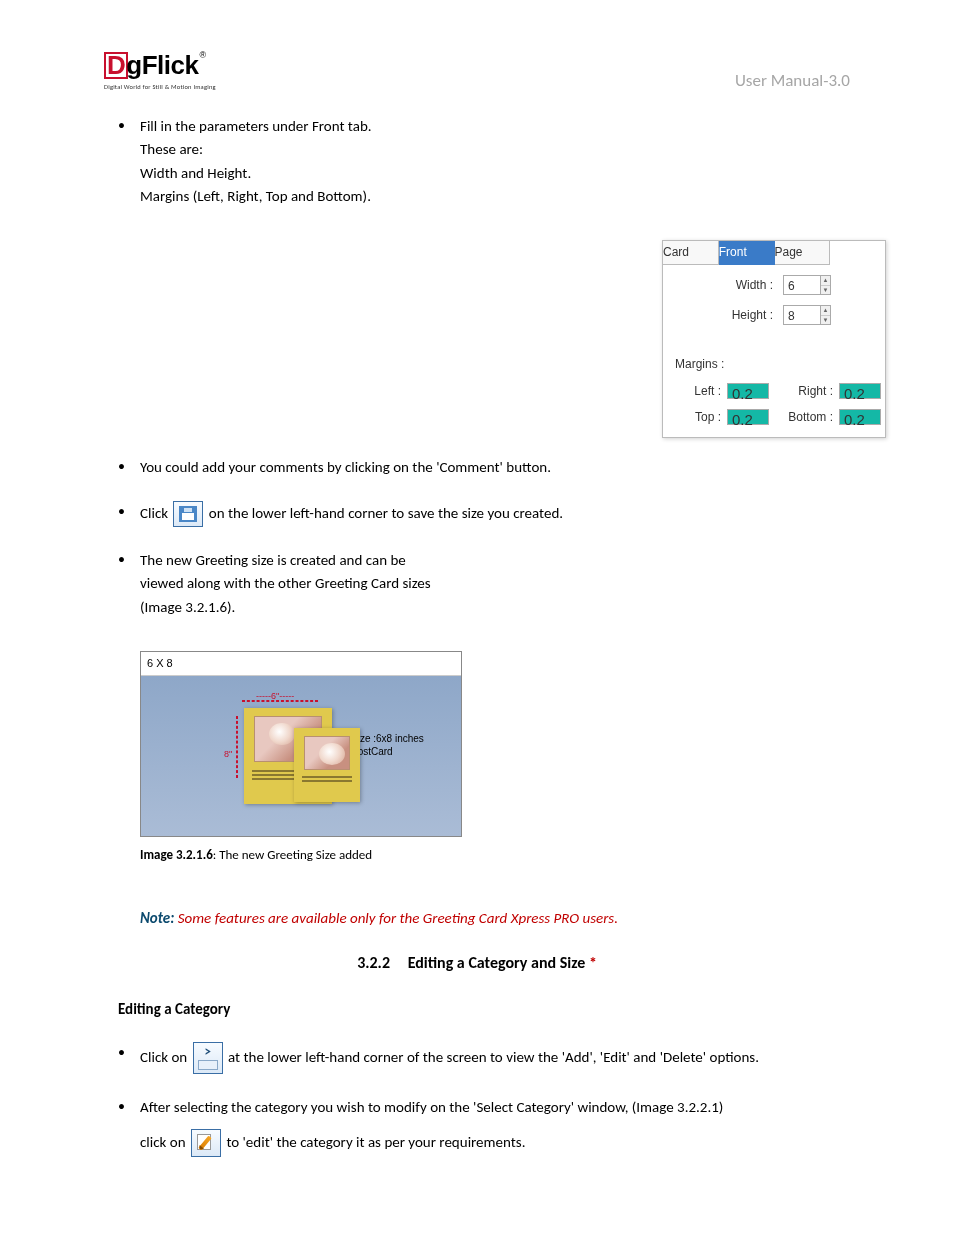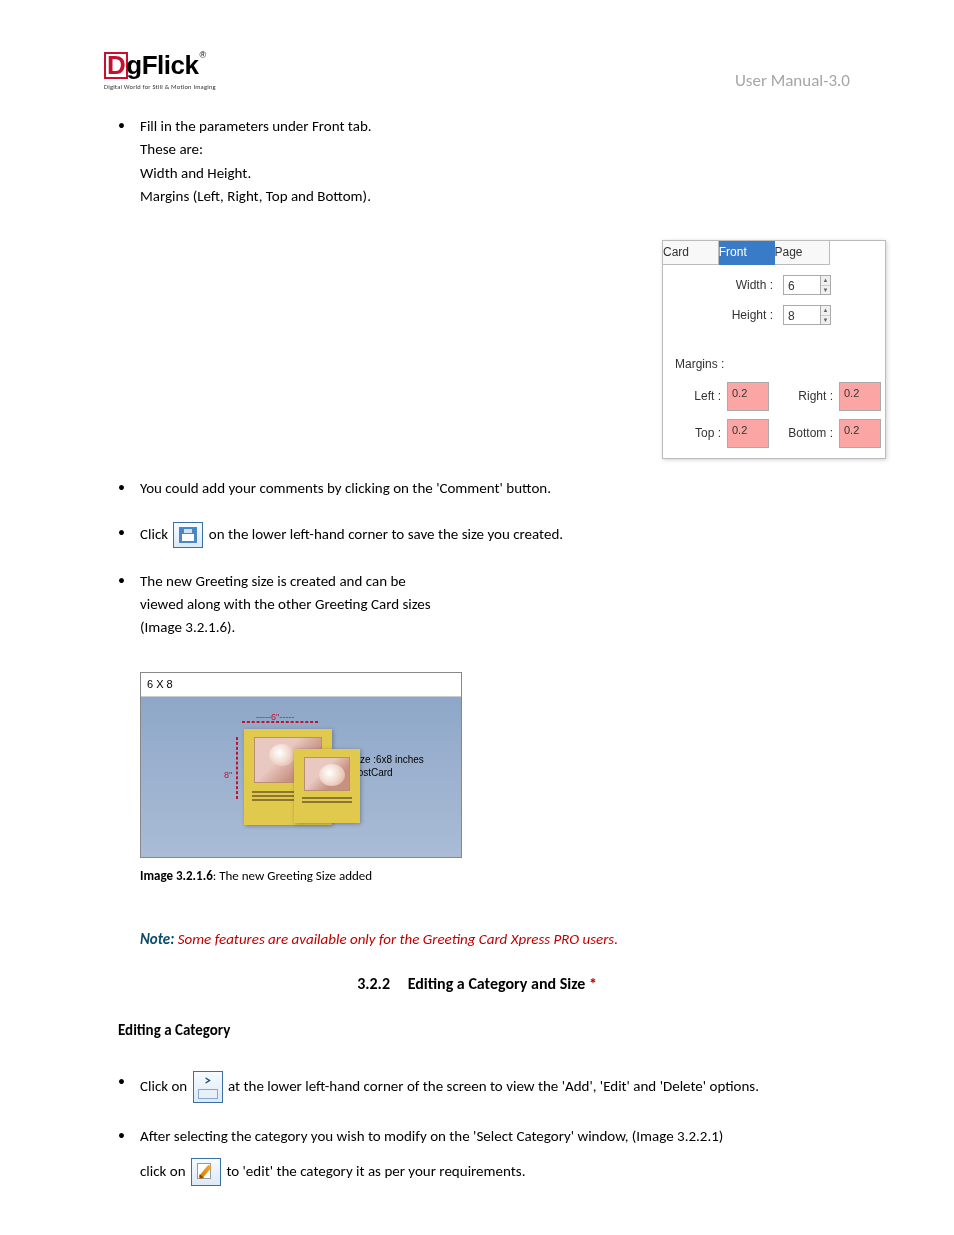--- a/index.html
+++ b/index.html
@@ -123,22 +123,22 @@
   .dlg-grid {
     display:grid;
     grid-template-columns: 46px 42px 58px 42px;
     gap:8px 6px;
     align-items:center;
     margin-top:8px;
     padding:0 12px;
   }
   .dlg-grid .lab { text-align:right; font-size:12px; }
   .dlg-grid .val {
-    height:29px; border:1px solid #aaa; padding:0 4px; line-height:20px;
-    background:#fca5a5; font-size:11px;
+    height:16px; border:1px solid #aaa; padding:0 4px; line-height:20px;
+    background:#14b8a6; font-size:15px;
   }
   .spacer-wide { display:flex; align-items:center; }
 
   .inline-icon {
     display:inline-block;
     vertical-align:middle;
     border:1px solid #3a6ea5;
     background:linear-gradient(#f7fbff,#dce9f7);
     width:30px; height:26px;
     position:relative;
@@ -307,21 +307,21 @@
     font-size:16px;
     font-weight:bold;
     text-align:center;
     margin: 26px 0 28px 0;
   }
   h2.sec .num{margin-right:14px;}
   h2.sec .star{ color:#c00000; font-weight:bold;}
   h3.sub{
     font-size:15px;
     font-weight:bold;
-    margin-bottom:32px;
+    margin-bottom:24px;
     padding-left:14px;
   }
 </style>
 </head>
 <body>
 
 <div class="header">
   <div class="logo-block">
     <div class="logo">
       <span class="d-box">D</span>gFlick<span class="reg">®</span>

